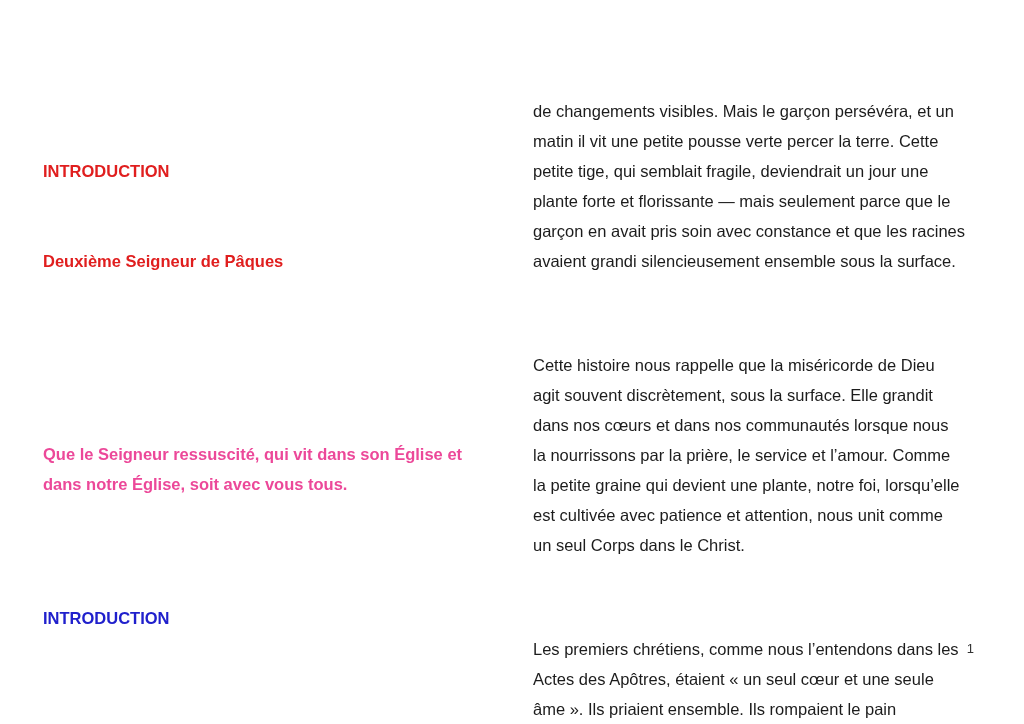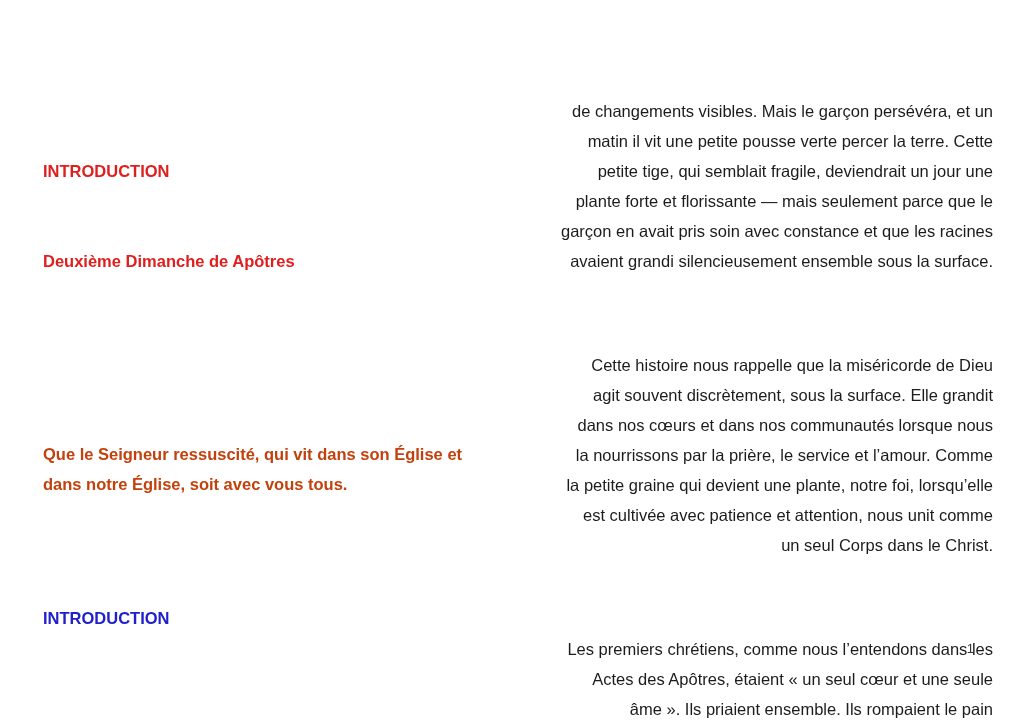--- a/index.html
+++ b/index.html
@@ -29,54 +29,53 @@
     }
     .col-left  { width: 447px; margin-right: 43px; }
     .col-right { width: 460px; }
     .red-heading {
       color: #e01e1e;
       font-weight: bold;
       white-space: pre;
     }
     .red-heading-block { margin-bottom: 13px; }
     .greeting {
-      color: #c2410c;
+      color: #ec4899;
       font-weight: bold;
       margin-bottom: 14px;
       white-space: pre;
     }
     .blue-heading {
       color: #2020cc;
       font-weight: bold;
       margin-bottom: 17px;
       white-space: pre;
     }
     .para {
       margin-bottom: 14px;
       white-space: pre;
-      text-align: right;
     }
     .page-number {
       position: absolute;
       top: 641px;
       right: 50px;
       font-size: 13px;
       color: #333333;
     }
   </style>
 </head>
 <body>
 
 <div class="page">
   <div class="columns">
 
     <div class="col col-left">
       <div class="red-heading-block">
         <div class="red-heading">INTRODUCTION</div>
-        <div class="red-heading">Deuxième Dimanche de Apôtres</div>
+        <div class="red-heading">Deuxième Seigneur de Pâques</div>
       </div>
 
       <p class="greeting">Que le Seigneur ressuscité, qui vit dans son Église et
 dans notre Église, soit avec vous tous.</p>
 
       <div class="blue-heading">INTRODUCTION</div>
 
       
       
     </div>

